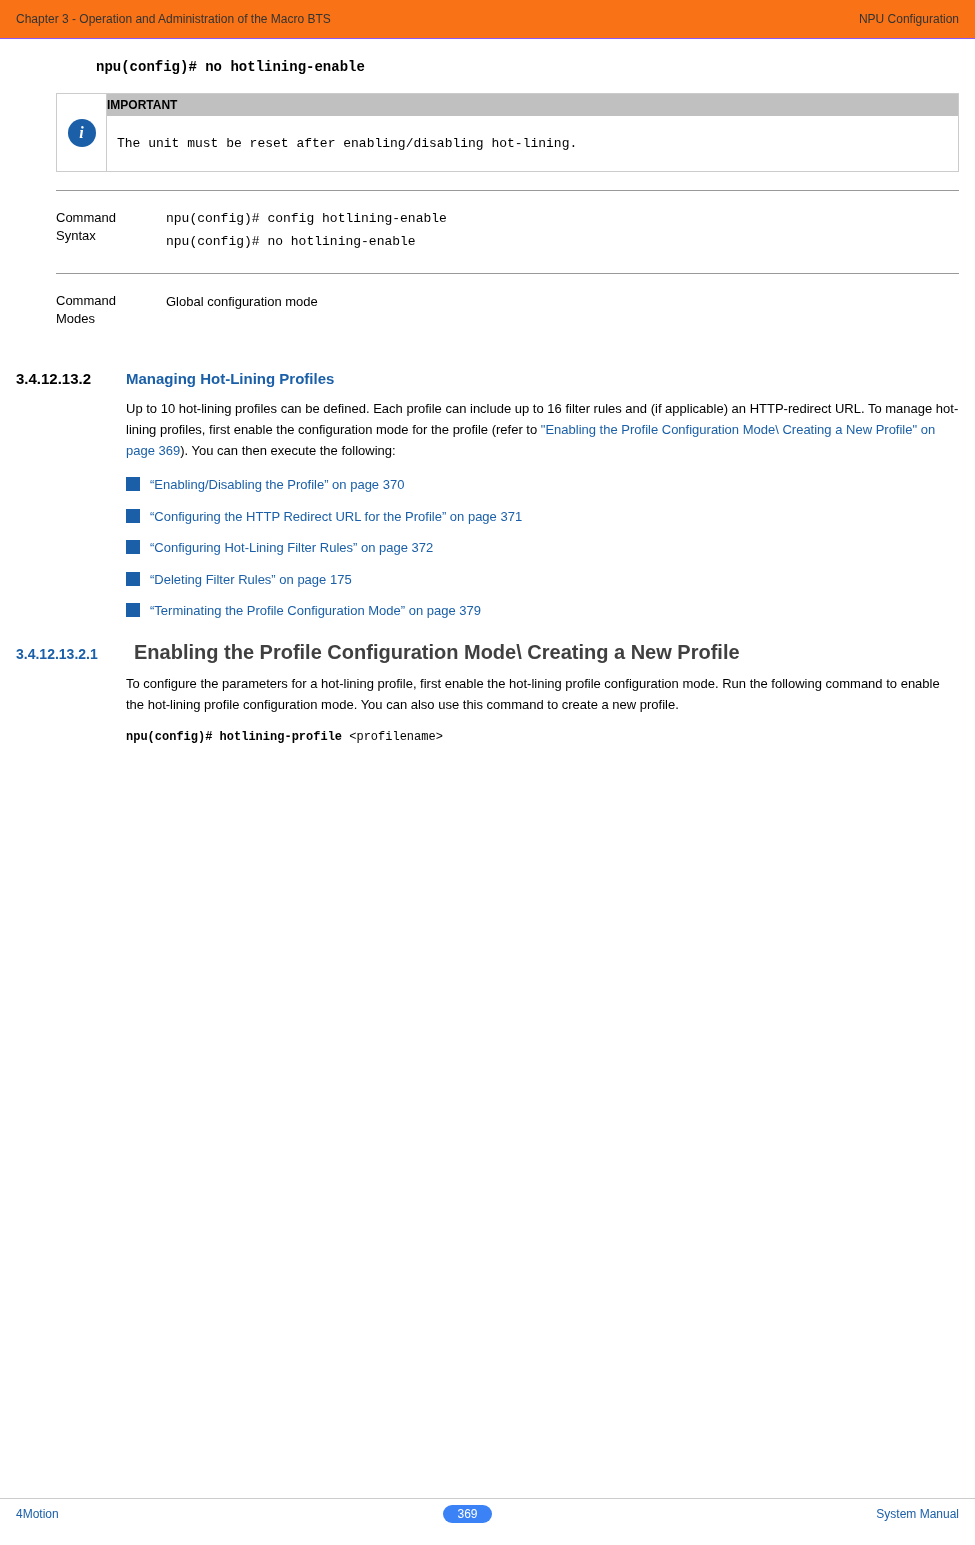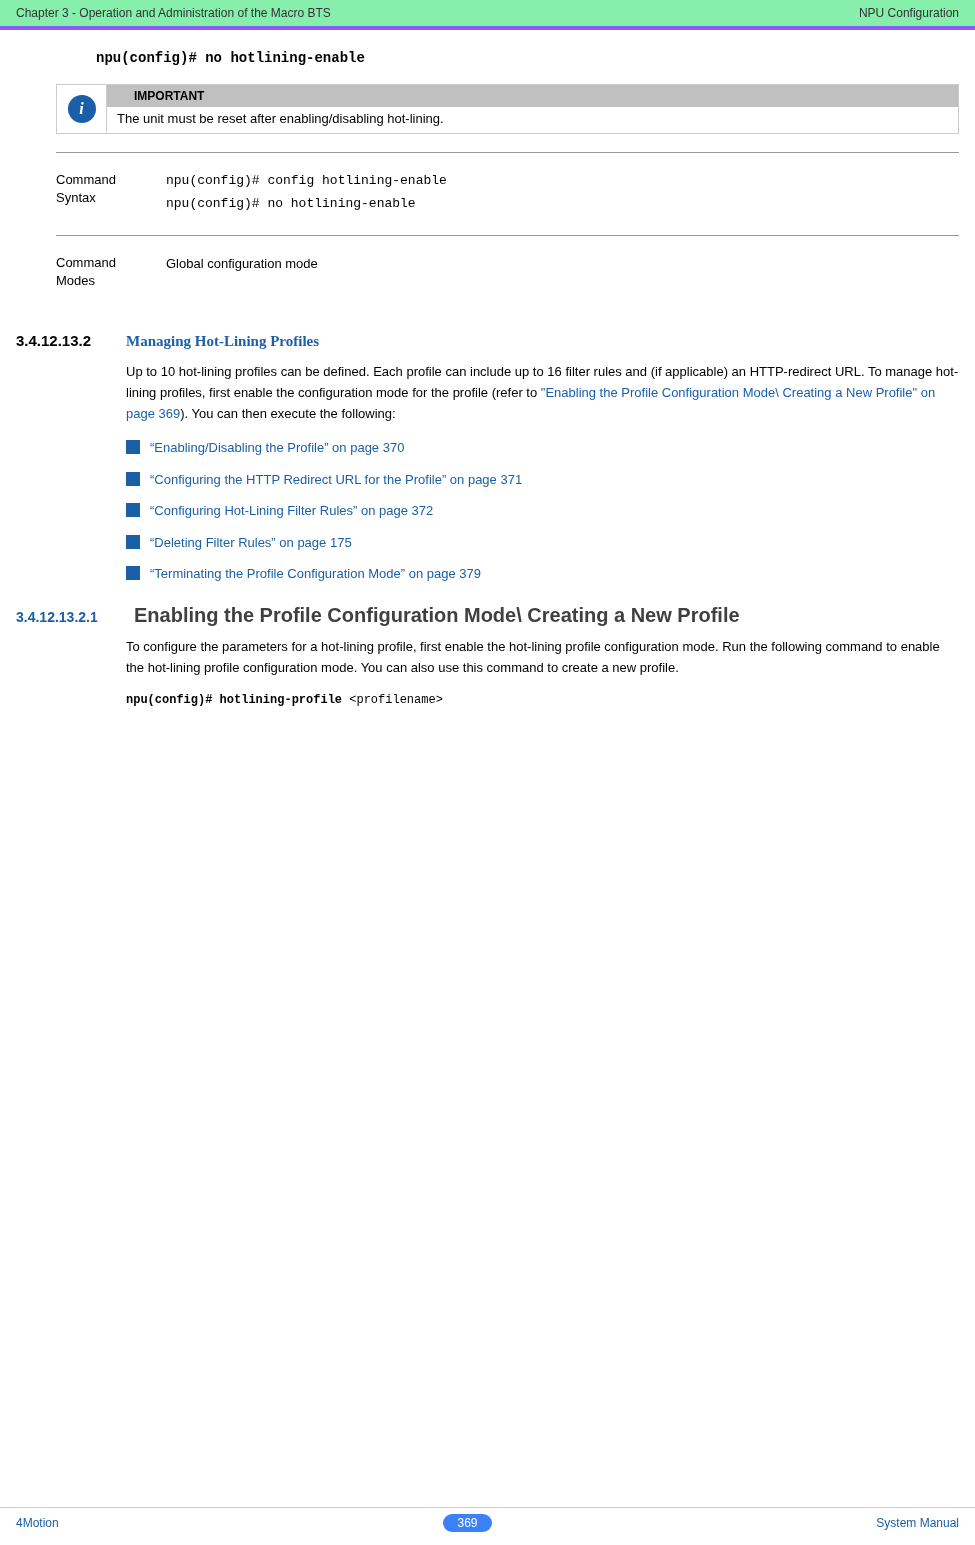--- a/index.html
+++ b/index.html
@@ -10,23 +10,23 @@
       background: #fff;
       width: 975px;
       min-height: 1545px;
     }
 
     
     .page-header {
       display: flex;
       justify-content: space-between;
       align-items: center;
-      padding: 6px 16px;
-      border-bottom: 4px solid #8b5cf6;
-      background: #86efac;
+      padding: 12px 16px;
+      border-bottom: 1px solid #8b5cf6;
+      background: #f97316;
     }
     .page-header-left {
       font-size: 12px;
       color: #333;
     }
     .page-header-right {
       font-size: 12px;
       color: #333;
     }
 
@@ -73,27 +73,28 @@
       font-weight: bold;
       font-size: 16px;
       font-style: italic;
       font-family: serif;
     }
     .important-content {
       flex: 1;
     }
     .important-header {
       background: #c0c0c0;
-      padding: 4px 27px;
+      padding: 4px 0;
       font-weight: bold;
       font-size: 12px;
     }
     .important-text {
-      padding: 4px 10px;
-      font-size: 13px;
+      padding: 20px 10px;
+      font-size: 13px;
+      font-family: Liberation Mono, monospace;
     }
 
     
     .info-table {
       margin-left: 40px;
       margin-bottom: 10px;
       width: calc(100% - 40px);
     }
     .info-row {
       display: flex;
@@ -131,21 +132,20 @@
       font-size: 15px;
       font-weight: bold;
       color: #000;
       margin-right: 10px;
       min-width: 100px;
     }
     .section-title {
       font-size: 15px;
       font-weight: bold;
       color: #1a5fa8;
-      font-family: Liberation Serif, serif;
     }
 
     
     .body-para {
       margin-left: 110px;
       margin-bottom: 14px;
       font-size: 13px;
       line-height: 1.6;
     }
     .body-para a, .link-text {
@@ -210,21 +210,21 @@
       font-family: 'Courier New', monospace;
       font-weight: bold;
     }
     .command-line .mono-normal {
       font-family: 'Courier New', monospace;
     }
 
     
     .page-footer {
       position: fixed;
-      bottom: 7px;
+      bottom: 16px;
       left: 0;
       width: 975px;
       display: flex;
       justify-content: space-between;
       align-items: center;
       padding: 6px 16px;
       border-top: 1px solid #ccc;
       background: #fff;
       font-size: 12px;
       margin-top: 8px;

